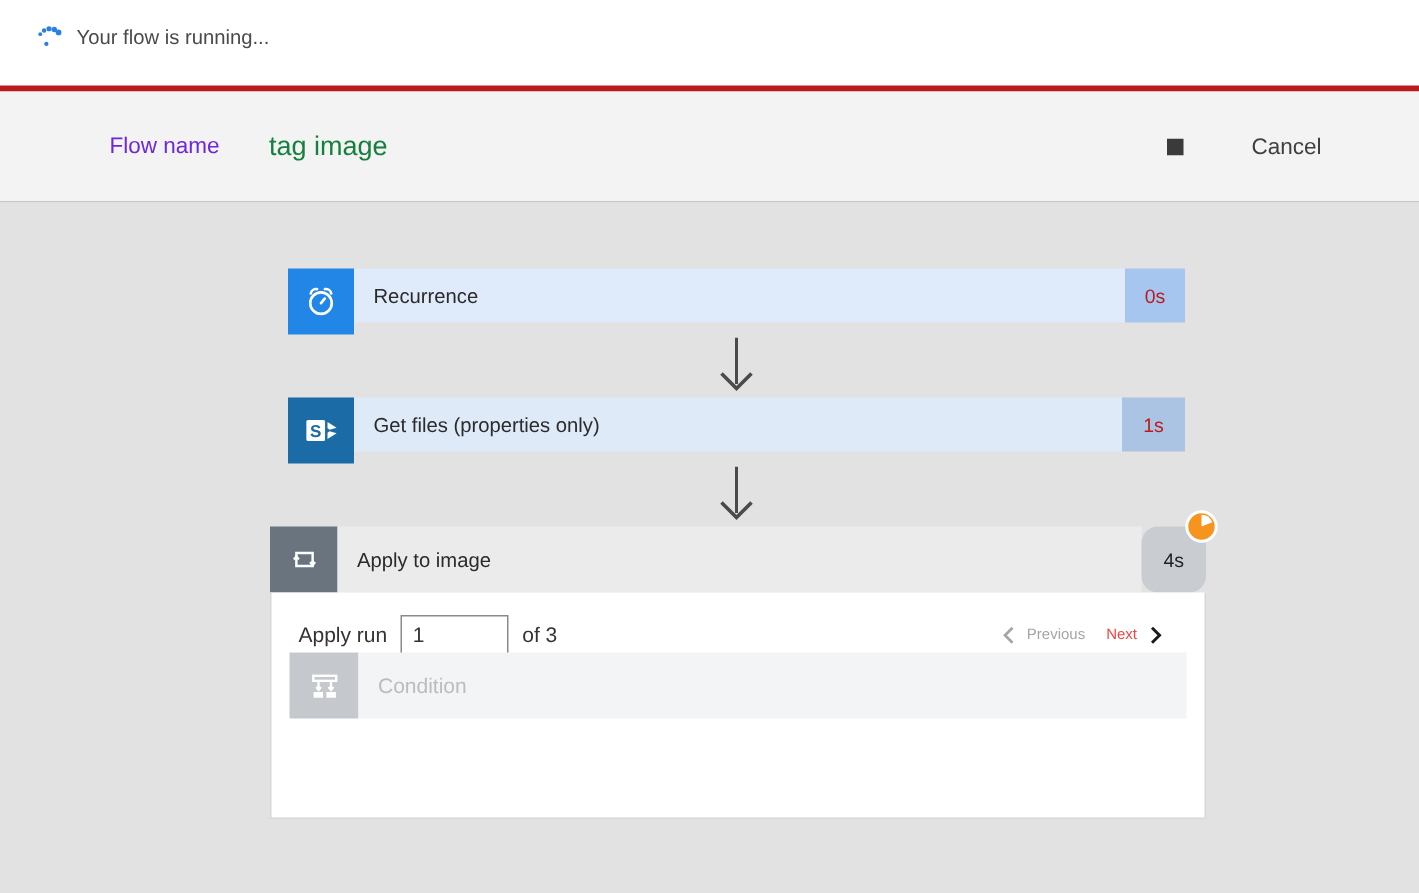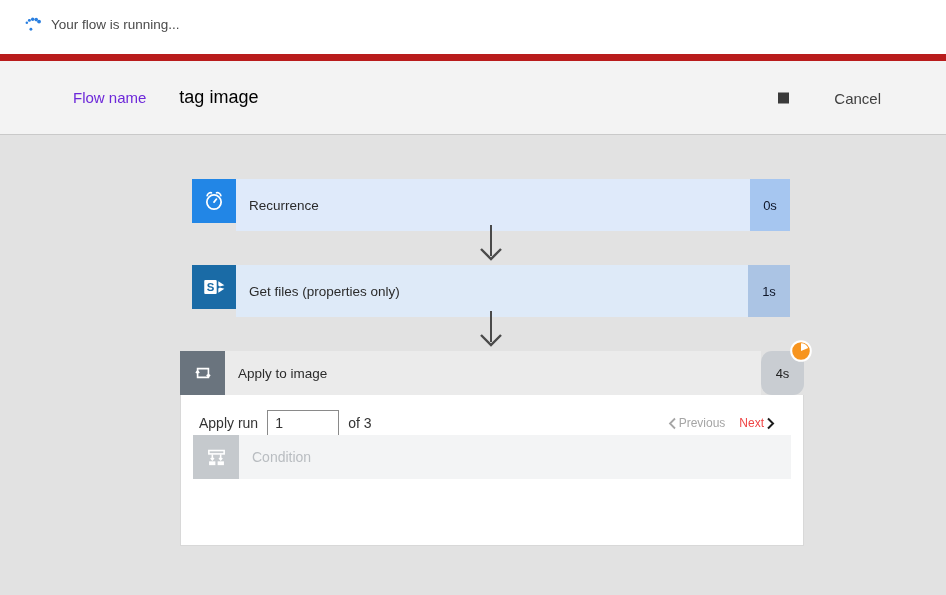--- a/index.html
+++ b/index.html
@@ -1,45 +1,45 @@
 <!DOCTYPE html>
 <html><head>
 <meta charset="utf-8">
 <style>
   * { margin:0; padding:0; box-sizing:border-box; }
   html,body { width:946px; height:595px; overflow:hidden;
     font-family:"Liberation Sans", sans-serif; background:#e2e2e2; }
 
   
-  .topbar { height:61px; background:#ffffff; border-bottom:7px solid #b91c1c;
+  .topbar { height:61px; background:#ffffff; border-bottom:4px solid #b91c1c;
     display:flex; align-items:flex-start; padding:14px 0 0 22px; }
   .topbar .spin { width:22px; height:22px; margin-right:7px; }
   .topbar .status { font-size:13.5px; color:#4a4a4a; padding-top:3px; }
 
   
   .header { height:74px; background:#f3f3f3; border-bottom:1px solid #c9c9c9;
     display:flex; align-items:center; position:relative; }
   .flowname-label { color:#6d28d9; font-size:15px; margin-left:73px; }
-  .flowname-value { color:#000000; font-size:18px; margin-left:33px; }
+  .flowname-value { color:#15803d; font-size:18px; margin-left:33px; }
   .cancel-btn { position:absolute; right:65px; top:50%; transform:translateY(-50%);
     display:flex; align-items:center; cursor:pointer; background:none; border:none;
     font-family:inherit;gap:36px; }
   .stop-sq { width:11px; height:11px; background:#3a3a3a; margin-right:9px; }
   .cancel-label { font-size:15px; color:#3f3f3f; }
 
   
   .main { position:relative; height:459px; background:#e2e2e2; }
 
-  .card { position:absolute; display:flex; height:52px; cursor:pointer; }
+  .card { position:absolute; display:flex; height:36px; cursor:pointer; }
   .card .ic { width:44px; height:44px; flex:0 0 44px; display:flex;
     align-items:center; justify-content:center; }
   .card .body { flex:1; display:flex; align-items:center; padding-left:13px;
     font-size:13.5px; color:#2b2b2b; }
   .card .dur { display:flex; align-items:center; justify-content:center;
-    font-size:13px; color:#0f172a;text-align:right; }
+    font-size:13px; color:#b91c1c;text-align:right; }
 
   .step1 { left:192px; top:44px; width:598px; }
   .step1 .ic { background:#2286e6; }
   .step1 .body { background:#dfeafa; }
   .step1 .dur { width:40px; background:#a6c6f0; }
 
   .step2 { left:192px; top:130px; width:598px; }
   .step2 .ic { background:#1a6ba6; }
   .step2 .body { background:#deeaf8; }
   .step2 .dur { width:42px; background:#abc4e4; }
@@ -53,22 +53,22 @@
   .scope-header .dur { width:43px; background:#c9cdd2; display:flex; align-items:center;
     justify-content:center; font-size:13px; color:#222;border-radius:11px; }
   .scope-content { background:#ffffff; height:151px; border:1px solid #d8d8d8;
     border-top:none; position:relative; }
 
   .runrow { height:56px; display:flex; align-items:center; padding:0 28px 0 18px;
     font-size:14px; color:#333; }
   .runrow input { width:72px; height:27px; border:1px solid #8a8a8a; margin:0 9px;
     padding:0 7px; font-size:14px; color:#333; font-family:inherit; outline:none; }
   .nav { margin-left:auto; display:flex; align-items:center; gap:14px; }
-  .navbtn { display:flex; align-items:center; gap:2px; background:none; border:none;
-    font-size:12px; font-family:inherit; cursor:pointer; }
+  .navbtn { display:flex; align-items:center; gap:8px; background:none; border:none;
+    font-size:10px; font-family:inherit; cursor:pointer; }
   .navbtn.prev { color:#a5a5a5; cursor:default; }
   .navbtn.next { color:#ef4444; }
 
   .cond-card { position:absolute; left:12px; top:40px; width:598px; height:44px;
     display:flex; cursor:pointer; }
   .cond-card .ic { width:46px; flex:0 0 46px; background:#c5c9cd; display:flex;
     align-items:center; justify-content:center; }
   .cond-card .body { flex:1; background:#f3f4f5; display:flex; align-items:center;
     padding-left:13px; font-size:14px; color:#b9bdc1; }
 

